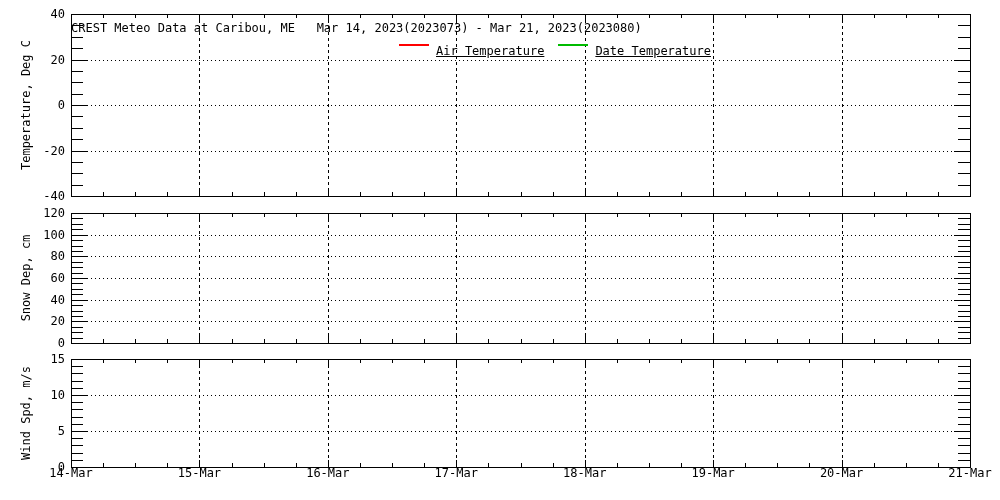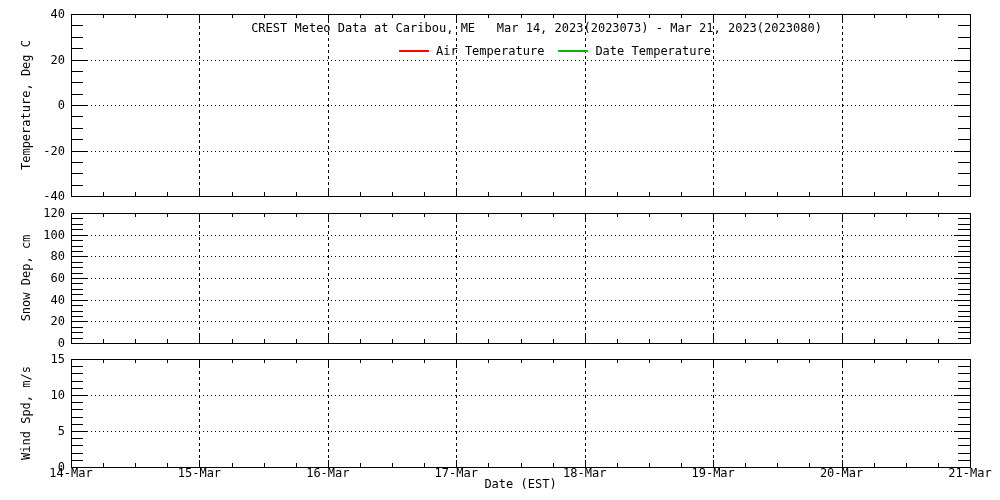--- a/index.html
+++ b/index.html
@@ -1,23 +1,23 @@
 <!DOCTYPE html>
 <html><head>
 <meta charset="utf-8">
 <style>
   html,body{margin:0;padding:0;background:#ffffff;}
   .page{position:relative;width:1000px;height:500px;background:#ffffff;color:#000;
         font-family:"DejaVu Sans Mono","Liberation Mono",monospace;overflow:hidden;}
   .page svg{position:absolute;left:0;top:0;}
   .tick{font:12px "DejaVu Sans Mono","Liberation Mono",monospace;fill:#000;}
-  .chart-title{position:absolute;left:71px;width:899px;top:21px;text-align:center;
-               font-size:12px;white-space:pre;margin-left:16px;}
+  .chart-title{position:absolute;left:71px;width:899px;top:21px;
+               font-size:12px;white-space:pre;}
   .legend{position:absolute;left:399px;top:44px;display:flex;align-items:center;font-size:12px;}
-  .legend-item{display:flex;align-items:center;}
+  .legend-item{display:flex;align-items:flex-start;text-decoration:underline;}
   .legend-item + .legend-item{margin-left:14px;}
   .legend-swatch{display:inline-block;width:30px;height:2px;margin-right:7px;}
   .y-title{position:absolute;white-space:nowrap;font-size:12px;
            transform:translate(-50%,-50%) rotate(-90deg);}
   .x-title{position:absolute;left:71px;width:899px;top:477px;text-align:center;font-size:12px;}
 </style>
 </head>
 <body>
 
 <div class="page">
@@ -361,14 +361,13 @@
       <span class="legend-item">
         <span class="legend-swatch" style="background: rgb(0, 187, 0);"></span>
         <span>Date Temperature</span>
       </span>
     </div>
 
   <div class="y-title" style="left:26px;top:105px">Temperature, Deg C</div>
   <div class="y-title" style="left:26px;top:278px">Snow Dep, cm</div>
   <div class="y-title" style="left:26px;top:413px">Wind Spd, m/s</div>
 
-  <div class="x-title">Date (EST)</div>
 </div>
 
 </body></html>

